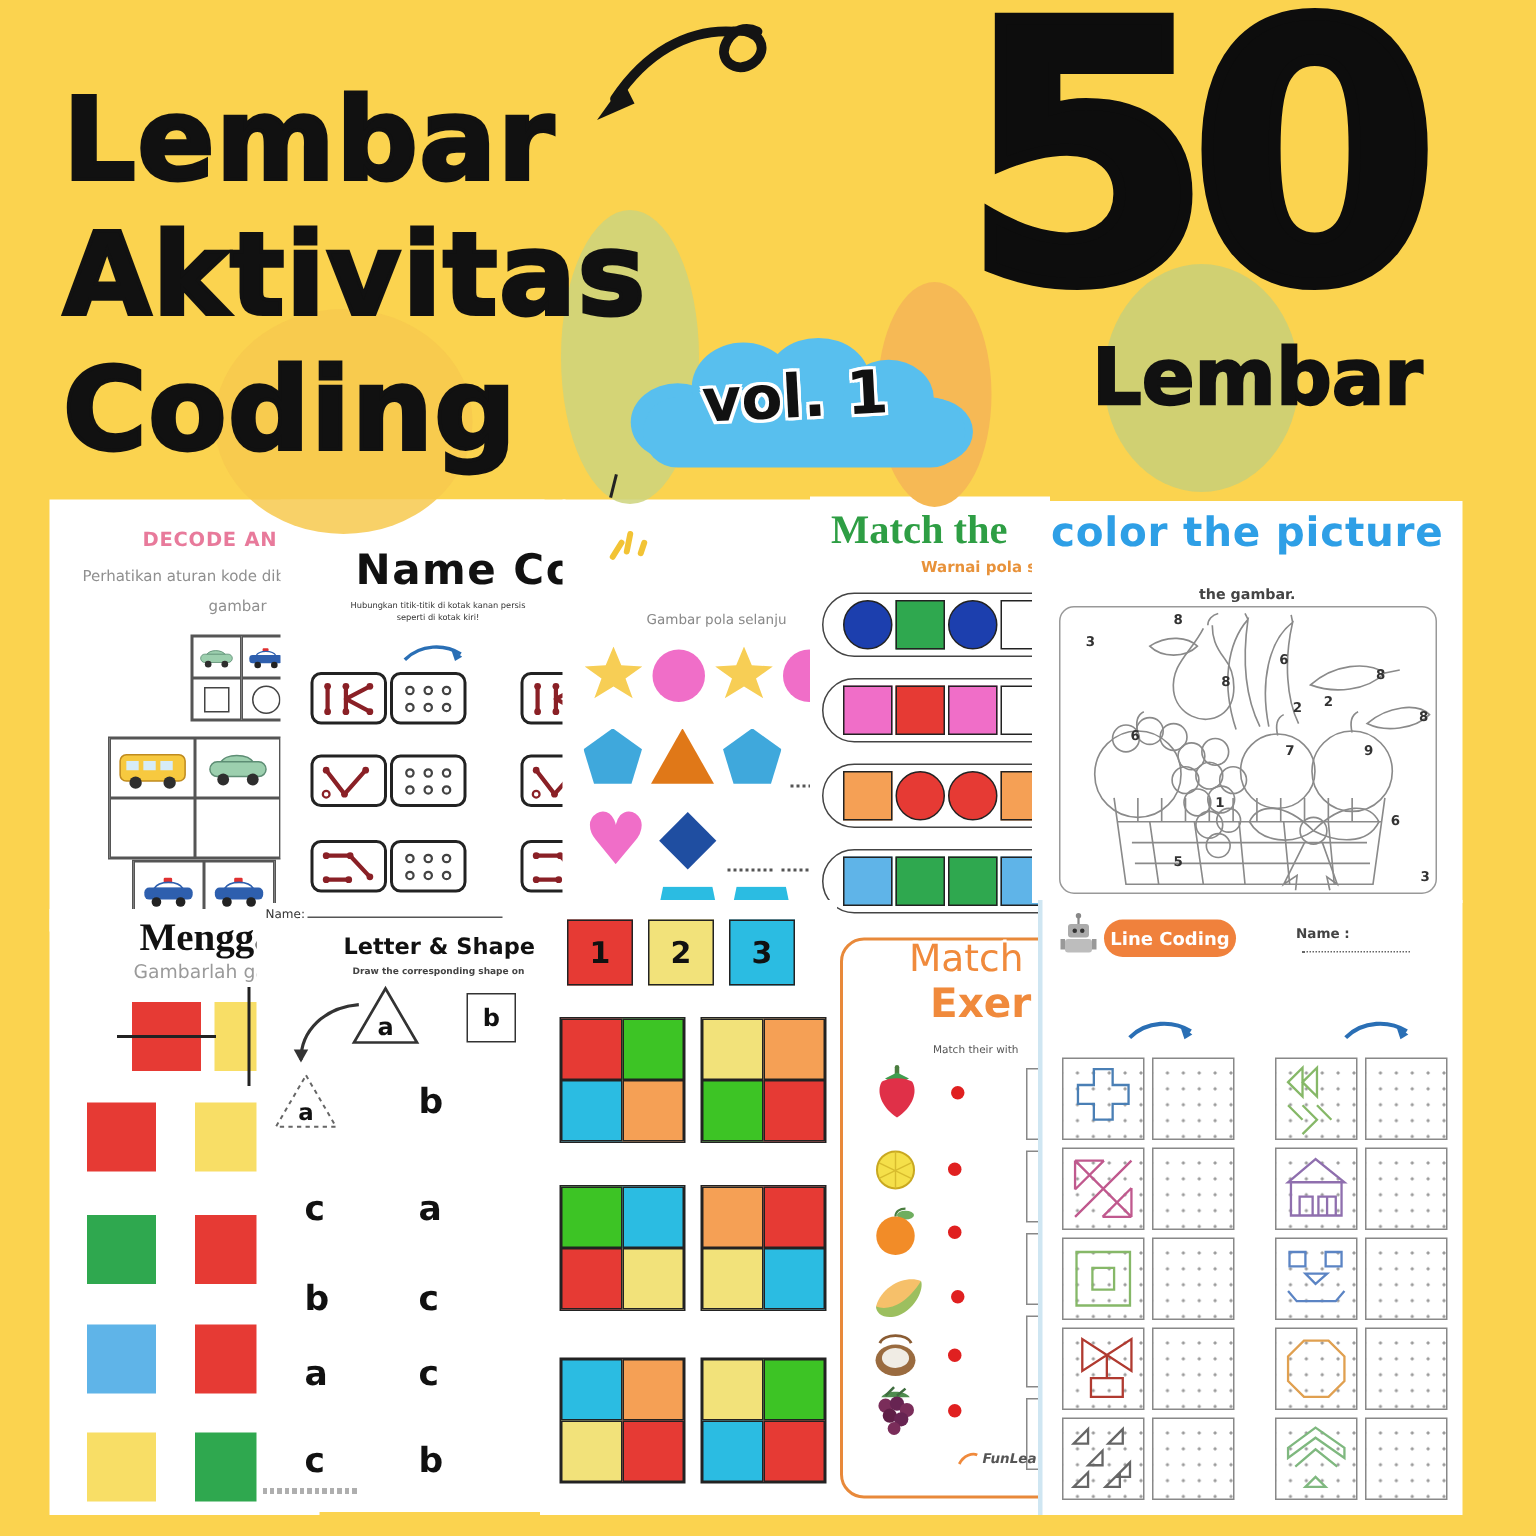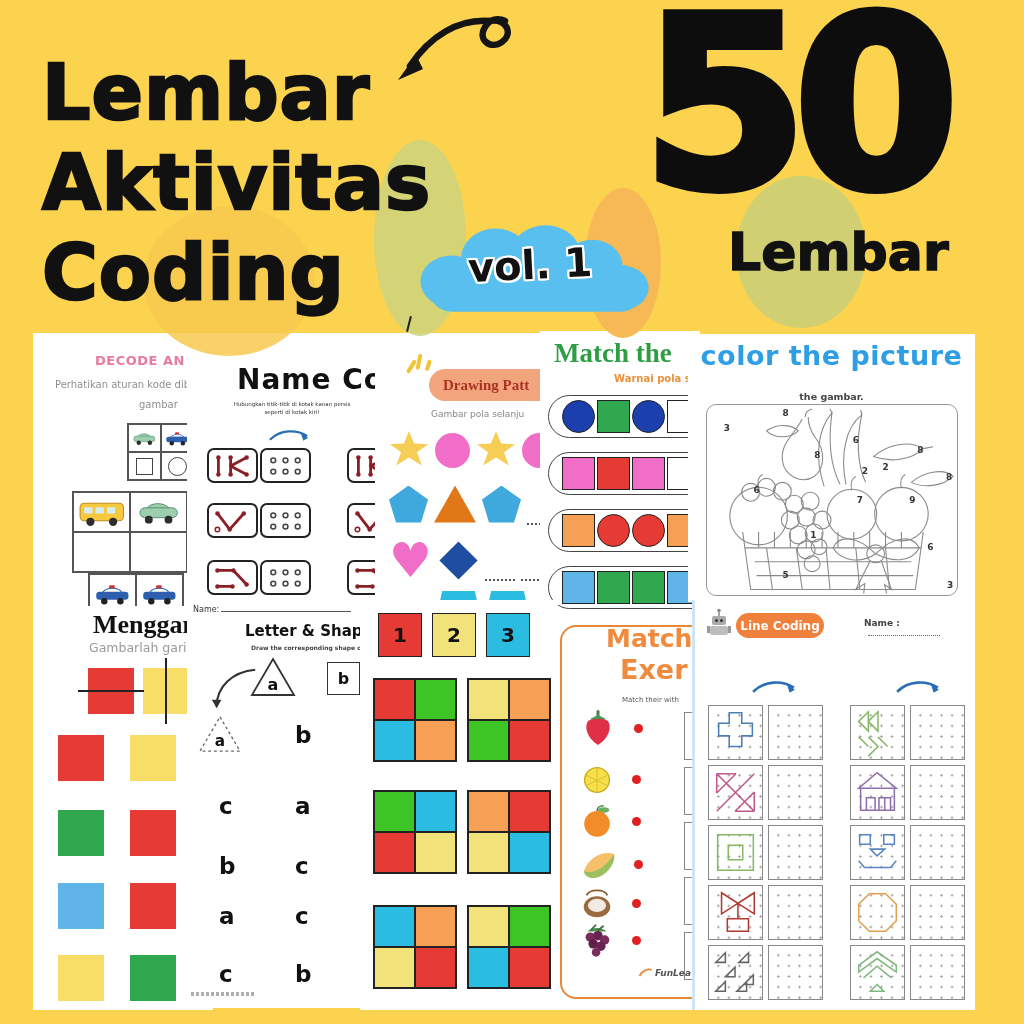--- a/index.html
+++ b/index.html
@@ -95,21 +95,21 @@
   .dtri{position:absolute}
 
   
   .lsq{width:44px;height:44px;border:1.6px solid #222;display:flex;align-items:center;justify-content:center;
     font-weight:bold;font-size:20px}
   .grid2{position:absolute;display:grid;grid-template-columns:repeat(2,41px);grid-auto-rows:41px;border:1.6px solid #222}
   .gcell{border:1px solid #222}
 
   
   .ma-border{position:absolute;left:8px;top:13px;width:150px;height:374px;border:2.5px solid #E8893A;border-radius:16px}
-  .ma-t1{position:absolute;left:54px;top:12px;font-size:25px;font-weight:bold;color:var(--match-orange);
+  .ma-t1{position:absolute;left:54px;top:12px;font-size:25px;font-weight:normal;color:var(--match-orange);
     text-shadow:-1.5px 0 #fff,1.5px 0 #fff,0 -1.5px #fff,0 1.5px #fff,1px 1px #fff,-1px -1px #fff}
   .ma-t2{position:absolute;left:68px;top:42px;font-size:27px;font-weight:bold;color:var(--match-orange);
     text-shadow:-1.5px 0 #fff,1.5px 0 #fff,0 -1.5px #fff,0 1.5px #fff,1px 1px #fff,-1px -1px #fff}
   .ma-sub{position:absolute;left:70px;top:84px;font-size:7px;color:#555;white-space:nowrap}
   .fruit{position:absolute;left:26px;display:flex;align-items:center;gap:16px}
   .fdot{width:9px;height:9px;border-radius:50%;background:#E02020;flex:none}
   .ma-box{position:absolute;width:45px;height:48px;border:1px solid #888;background:#fff}
   .ma-brand{position:absolute;left:86px;top:356px;display:flex;align-items:center;gap:2px;
     font-size:9px;font-weight:700;font-style:italic;color:#555}
 
@@ -378,23 +378,20 @@
 
   <section class="sheet" style="left:375px;top:333px;width:181px;height:287px">
     <div class="abs" style="left:30px;top:18px">
       <svg viewBox="0 0 24 20" width="28" height="24">
         <g stroke="#F2C335" stroke-width="3.4" stroke-linecap="round">
           <line x1="3" y1="17" x2="8" y2="9"></line>
             <line x1="11" y1="14" x2="13" y2="4"></line>
             <line x1="19" y1="15" x2="21" y2="9"></line>
         </g>
       </svg>
-    </div>
-    <div class="dw-badge">
-      <span>Drawing Patt</span>
     </div>
     <div class="dw-sub">Gambar pola selanju</div>
     <div class="dw-row" style="top:96px">
         <div class="shp star" style="background: rgb(247, 206, 85);"></div>
         <div class="shp circle" style="background: rgb(240, 110, 200);"></div>
         <div class="shp star" style="background: rgb(247, 206, 85);"></div>
         <div class="shp circle" style="background: rgb(240, 110, 200);"></div>
       </div>
     <div class="dw-row" style="top:150px">
         <div class="shp pentagon" style="background: rgb(63, 168, 220);"></div>
@@ -517,21 +514,21 @@
         <div class="msq" style="left: 97px; top: 129px; background: rgb(248, 222, 102);"></div>
         <div class="msq" style="left: 25px; top: 204px; background: rgb(47, 168, 79);"></div>
         <div class="msq" style="left: 97px; top: 204px; background: rgb(230, 58, 52);"></div>
         <div class="msq" style="left: 25px; top: 277px; background: rgb(95, 180, 232);"></div>
         <div class="msq" style="left: 97px; top: 277px; background: rgb(230, 58, 52);"></div>
         <div class="msq" style="left: 25px; top: 349px; background: rgb(248, 222, 102);"></div>
         <div class="msq" style="left: 97px; top: 349px; background: rgb(47, 168, 79);"></div>
       </div>
   </section>
 
-  <section class="sheet" style="left:187px;top:602px;width:191px;height:406px">
+  <section class="sheet" style="left:171px;top:602px;width:191px;height:406px">
     <div class="ls-name">
       <span>Name:</span><span class="ls-line"></span>
     </div>
     <div class="ls-title">Letter &amp; Shape</div>
     <div class="ls-sub">Draw the corresponding shape on</div>
     <div class="ls-tri">
       <svg viewBox="0 0 48 42" width="48" height="42">
         <path d="M24,3 L45,39 L3,39 Z" fill="none" stroke="#333" stroke-width="1.8"></path>
         <text x="24" y="34" text-anchor="middle" class="ltxt">a</text>
       </svg>

